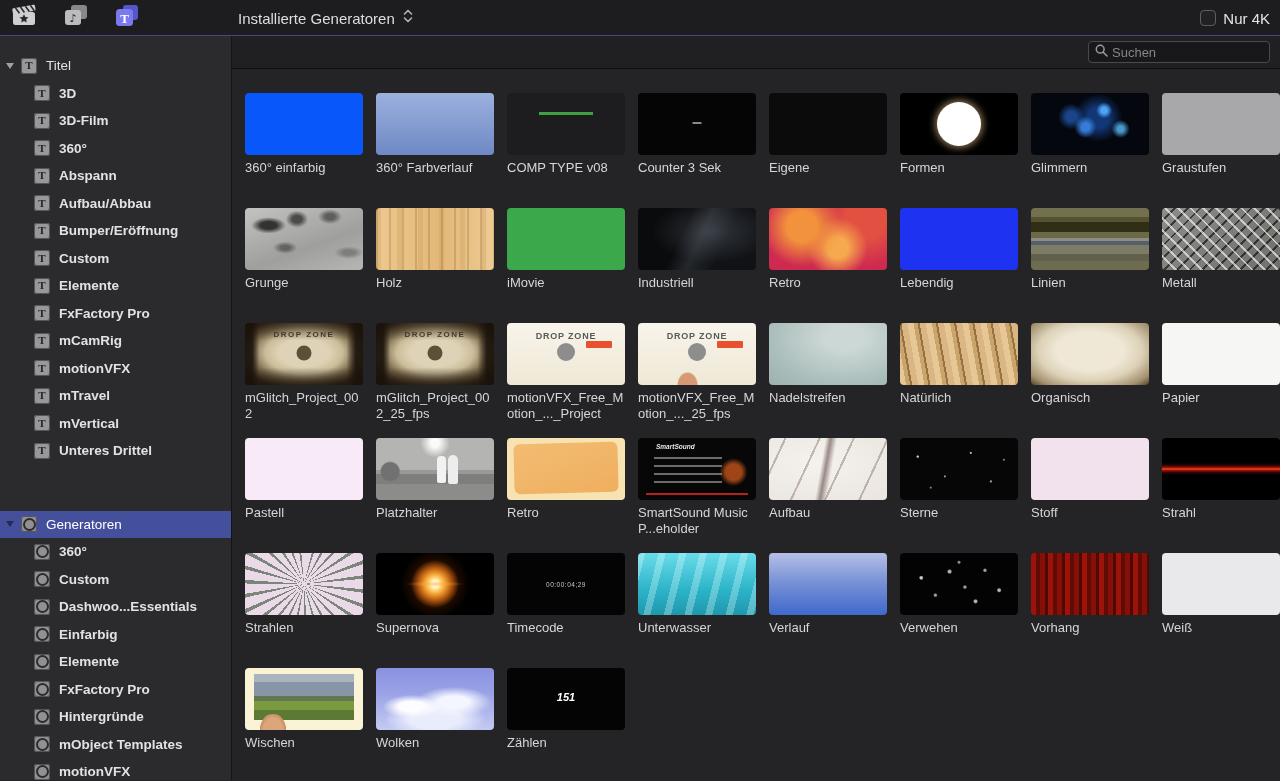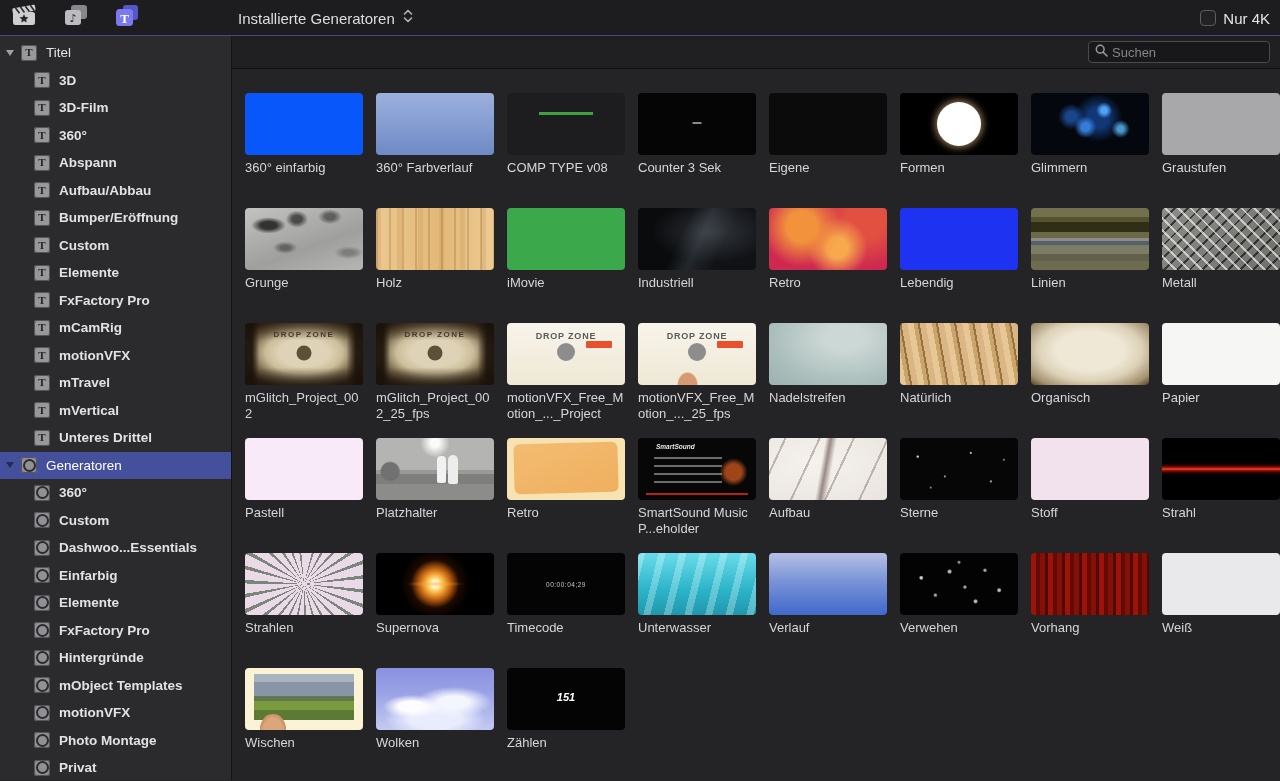--- a/index.html
+++ b/index.html
@@ -12,34 +12,34 @@
   .tb-icons { display:flex; align-items:center; gap:21px; padding-left:10px; }
   .tb-btn { width:30px; height:26px; display:flex; align-items:center; justify-content:center; border-radius:4px; }
   .popup { position:absolute; left:238px; top:0; height:36px; display:flex; align-items:center; gap:8px; cursor:default; }
   .popup-label { font-size:15px; color:#dedee0; }
   .only4k { position:absolute; right:10px; top:0; height:36px; display:flex; align-items:center; gap:7px; }
   .checkbox { width:16px; height:16px; border:1.5px solid #5e5e62; border-radius:4px; background:#222224; }
   .only4k-label { font-size:15px; color:#e4e4e6; }
 
   
   .main { display:flex; height:744px; }
-  .sidebar { width:232px; background:#2b2b2d; border-right:1px solid #141416; padding-top:3px; overflow:hidden; }
+  .sidebar { width:232px; background:#2b2b2d; border-right:1px solid #141416; padding-top:16px; overflow:hidden; }
   .content { flex:1; display:flex; flex-direction:column; background:#242426; min-width:0; }
   .content-header { position:relative; height:33px; background:#202023; border-bottom:1px solid #101012; flex:none; }
   .searchbox { position:absolute; right:10px; top:5px; width:182px; height:22px; background:#18181a;
     border:1px solid #494950; border-radius:4px; display:flex; align-items:center; padding:0 6px; gap:4px; }
   .searchbox input { flex:1; min-width:0; background:transparent; border:none; outline:none;
     color:#8b5cf6; font-size:13px; font-family:Liberation Sans, sans-serif; }
   .searchbox input::placeholder { color:#85858a; }
 
   
   .sb-row { height:27.5px; display:flex; align-items:center; font-size:13.5px; color:#e2e2e4; cursor:default; }
   .sb-row.top { padding-left:4px; }
   .sb-row.sub { padding-left:34px;font-weight:bold; }
-  .sb-row.selected { background:#45509c; color:#ffffff; }
+  .sb-row.selected { background:#45509c; color:#ffffff;margin-top:46px; }
   .tri { width:0; height:0; border-left:4.5px solid transparent; border-right:4.5px solid transparent;
     border-top:6px solid #9fa0a3; margin-right:7px; margin-left:2px; flex:none; }
   .selected .tri { border-top-color:#262a55; }
   .icon { width:16px; height:16px; border-radius:3px; flex:none; position:relative;
     display:flex; align-items:center; justify-content:center; }
   .icon-titles { background:#98989b; box-shadow:inset 0 0 0 1px #55555a; }
   .icon-titles::before { content:"T"; font-family:"Liberation Serif","DejaVu Serif",serif;
     font-size:11px; font-weight:700; color:#242428; line-height:1; }
   .icon-gen { background:#919194; box-shadow:inset 0 0 0 1px #55555a; }
   .icon-gen::before { content:""; width:9px; height:9px; border:2px solid #2c2c30; border-radius:50%; }

